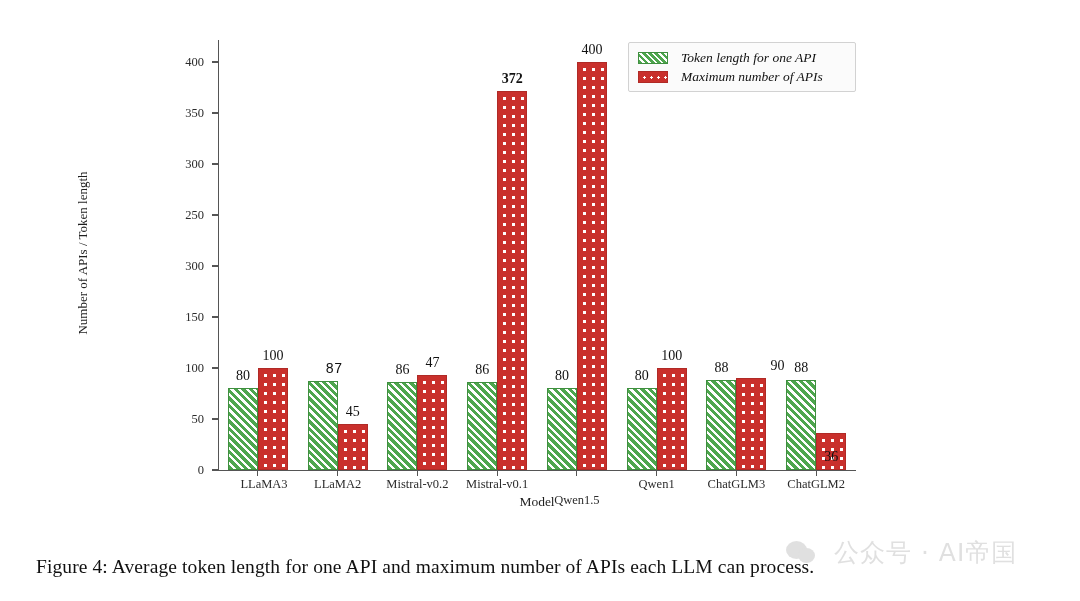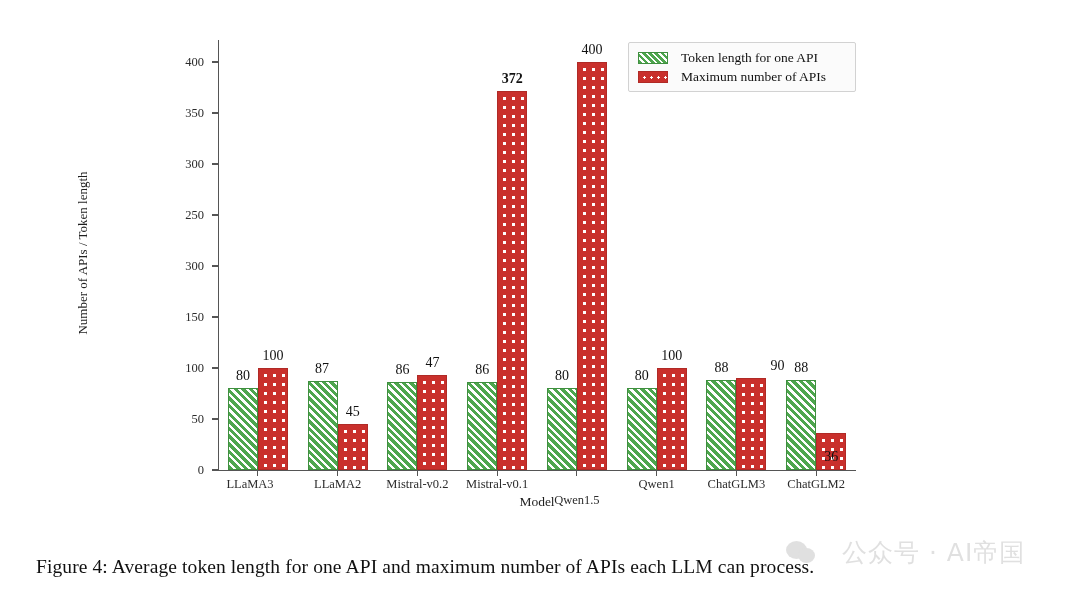--- a/index.html
+++ b/index.html
@@ -147,20 +147,21 @@
     background: #fbfbfb;
     border: 1px solid #d2d2d2;
     border-radius: 2px;
     box-sizing: border-box;
     padding: 5px 9px;
   }
   .legend-row {
     display: flex;
     align-items: center;
     height: 19px;
+    font-style: italic;
   }
   .legend-swatch {
     width: 30px;
     height: 12px;
     box-sizing: border-box;
     flex: 0 0 auto;
   }
   .legend-swatch.green {
     background-color: #4ea64e;
     background-image: repeating-linear-gradient(
@@ -222,21 +223,21 @@
   }
   #watermark .wm-bubble-a {
     left: 0; top: 1px;
     width: 21px; height: 18px;
   }
   #watermark .wm-bubble-b {
     left: 12px; top: 8px;
     width: 17px; height: 15px;
   }
   #watermark .wm-text {
-    margin-left: 22px;
+    margin-left: 14px;
     font-size: 25px;
     color: #9a9a9a;
     font-family: "DejaVu Sans", "Liberation Sans", sans-serif;
     white-space: nowrap;
     letter-spacing: 1px;
   }
 </style>
 </head>
 <body>
 
@@ -262,21 +263,21 @@
         <div class="y-tick-label" style="left: 160px; top: 208.5px;">250</div>
         <div class="y-tick" style="top: 163.4px;"></div>
         <div class="y-tick-label" style="left: 160px; top: 157.5px;">300</div>
         <div class="y-tick" style="top: 112.4px;"></div>
         <div class="y-tick-label" style="left: 160px; top: 106.5px;">350</div>
         <div class="y-tick" style="top: 61.4px;"></div>
         <div class="y-tick-label" style="left: 160px; top: 55.5px;">400</div>
       </div>
     <div id="x-ticks">
         <div class="x-tick" style="left: 257.275px;"></div>
-        <div class="x-tick-label" style="left: 195px; text-align: center;">LLaMA3</div>
+        <div class="x-tick-label" style="left: 209px; text-align: center;">LLaMA3</div>
         <div class="x-tick" style="left: 337.025px;"></div>
         <div class="x-tick-label" style="left: 282.625px;">LLaMA2</div>
         <div class="x-tick" style="left: 416.775px;"></div>
         <div class="x-tick-label" style="left: 362.375px;">Mistral-v0.2</div>
         <div class="x-tick" style="left: 496.525px;"></div>
         <div class="x-tick-label" style="left: 442.125px;">Mistral-v0.1</div>
         <div class="x-tick" style="left: 576.275px;"></div>
         <div class="x-tick-label" style="left: 521.875px; margin-top: 16px;">Qwen1.5</div>
         <div class="x-tick" style="left: 656.025px;"></div>
         <div class="x-tick-label" style="left: 601.625px;">Qwen1</div>
@@ -284,21 +285,21 @@
         <div class="x-tick-label" style="left: 681.375px;">ChatGLM3</div>
         <div class="x-tick" style="left: 815.525px;"></div>
         <div class="x-tick-label" style="left: 761.125px;">ChatGLM2</div>
       </div>
     <div id="bars">
         <div class="bar green" style="left: 227.875px; width: 30px; top: 388.4px; height: 81.6px;"></div>
         <div class="bar-value" style="left: 212.875px; top: 369.4px;">80</div>
         <div class="bar red" style="left: 257.875px; width: 30px; top: 368px; height: 102px;"></div>
         <div class="bar-value" style="left: 242.875px; top: 349px;">100</div>
         <div class="bar green" style="left: 307.625px; width: 30px; top: 381.26px; height: 88.74px;"></div>
-        <div class="bar-value" style="left: 292px; top: 362.26px;">87</div>
+        <div class="bar-value" style="left: 304px; top: 362.26px; font-family: Liberation Mono, monospace;">87</div>
         <div class="bar red" style="left: 337.625px; width: 30px; top: 424.1px; height: 45.9px;"></div>
         <div class="bar-value" style="left: 322.625px; top: 405.1px; font-family: Liberation Serif, serif;">45</div>
         <div class="bar green" style="left: 387.375px; width: 30px; top: 382.28px; height: 87.72px;"></div>
         <div class="bar-value" style="left: 372.375px; top: 363.28px;">86</div>
         <div class="bar red" style="left: 417.375px; width: 30px; top: 375.14px; height: 94.86px;"></div>
         <div class="bar-value" style="left: 402.375px; top: 356.14px;">47</div>
         <div class="bar green" style="left: 467.125px; width: 30px; top: 382.28px; height: 87.72px;"></div>
         <div class="bar-value" style="left: 452.125px; top: 363.28px;">86</div>
         <div class="bar red" style="left: 497.125px; width: 30px; top: 90.56px; height: 379.44px;"></div>
         <div class="bar-value" style="left: 482.125px; top: 71.56px; font-weight: bold;">372</div>

